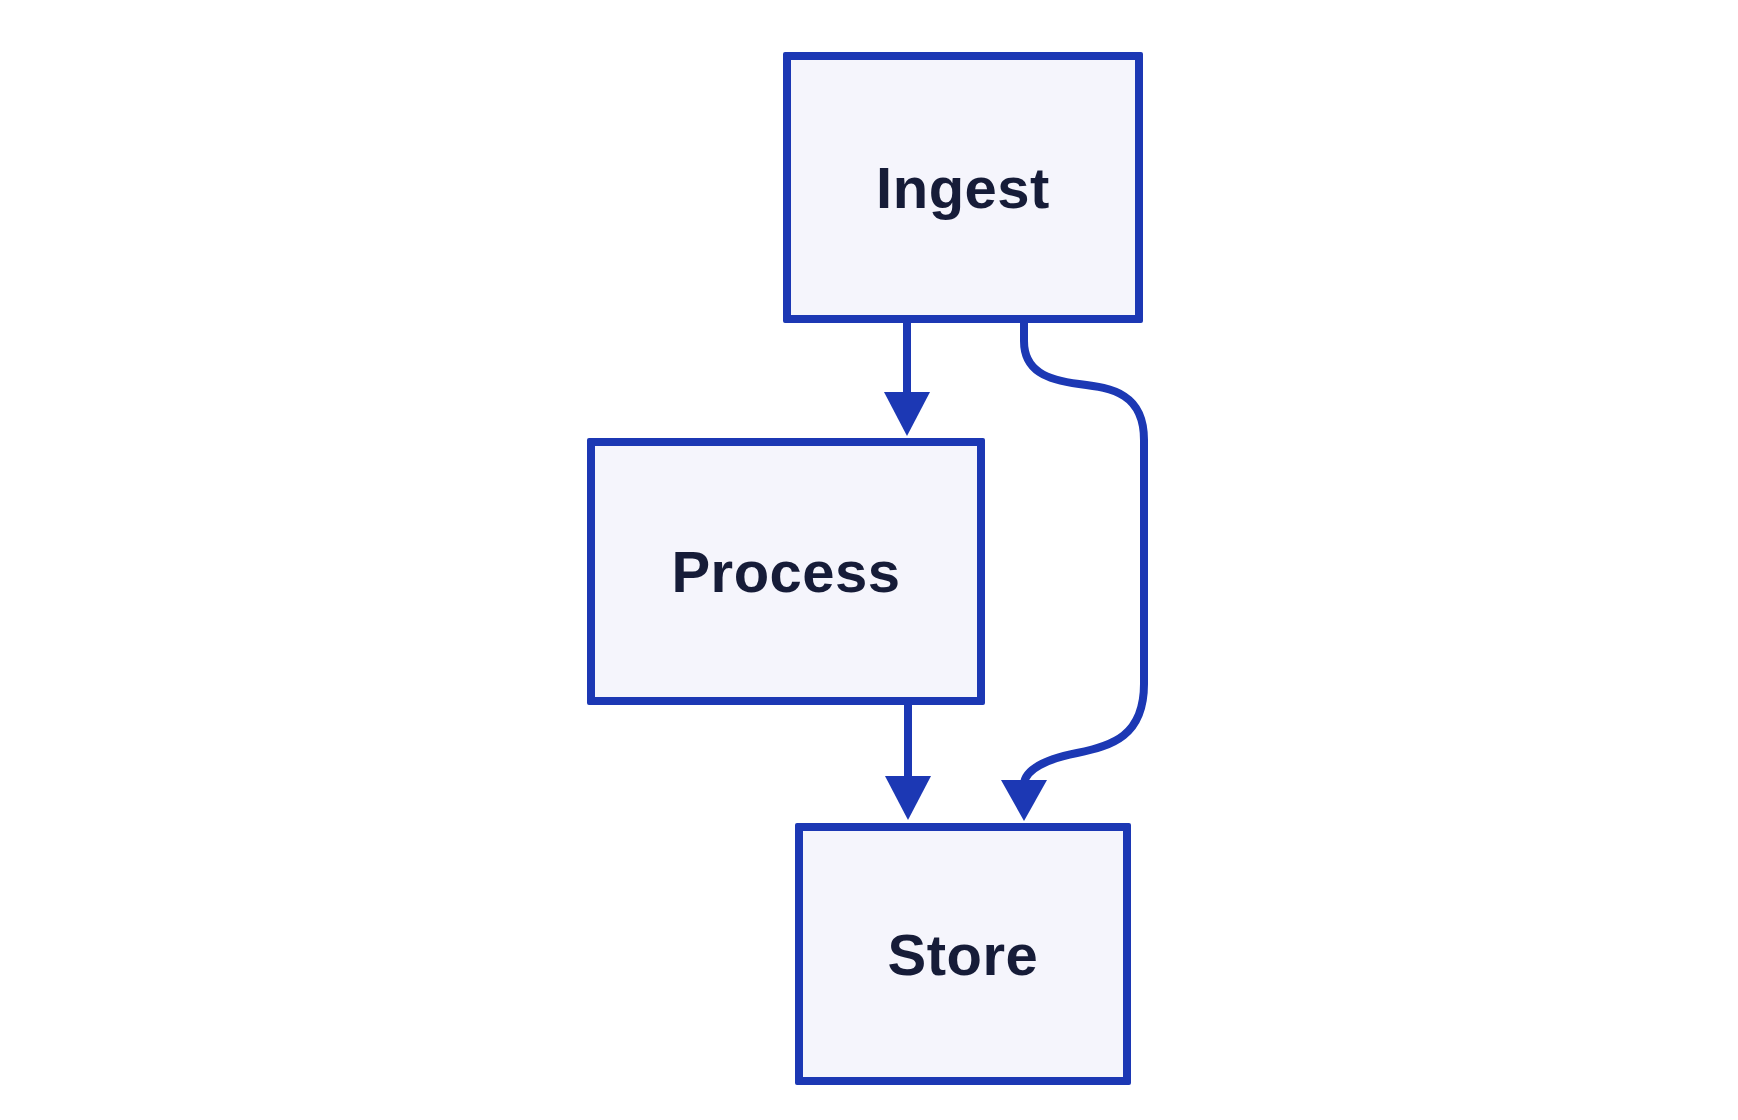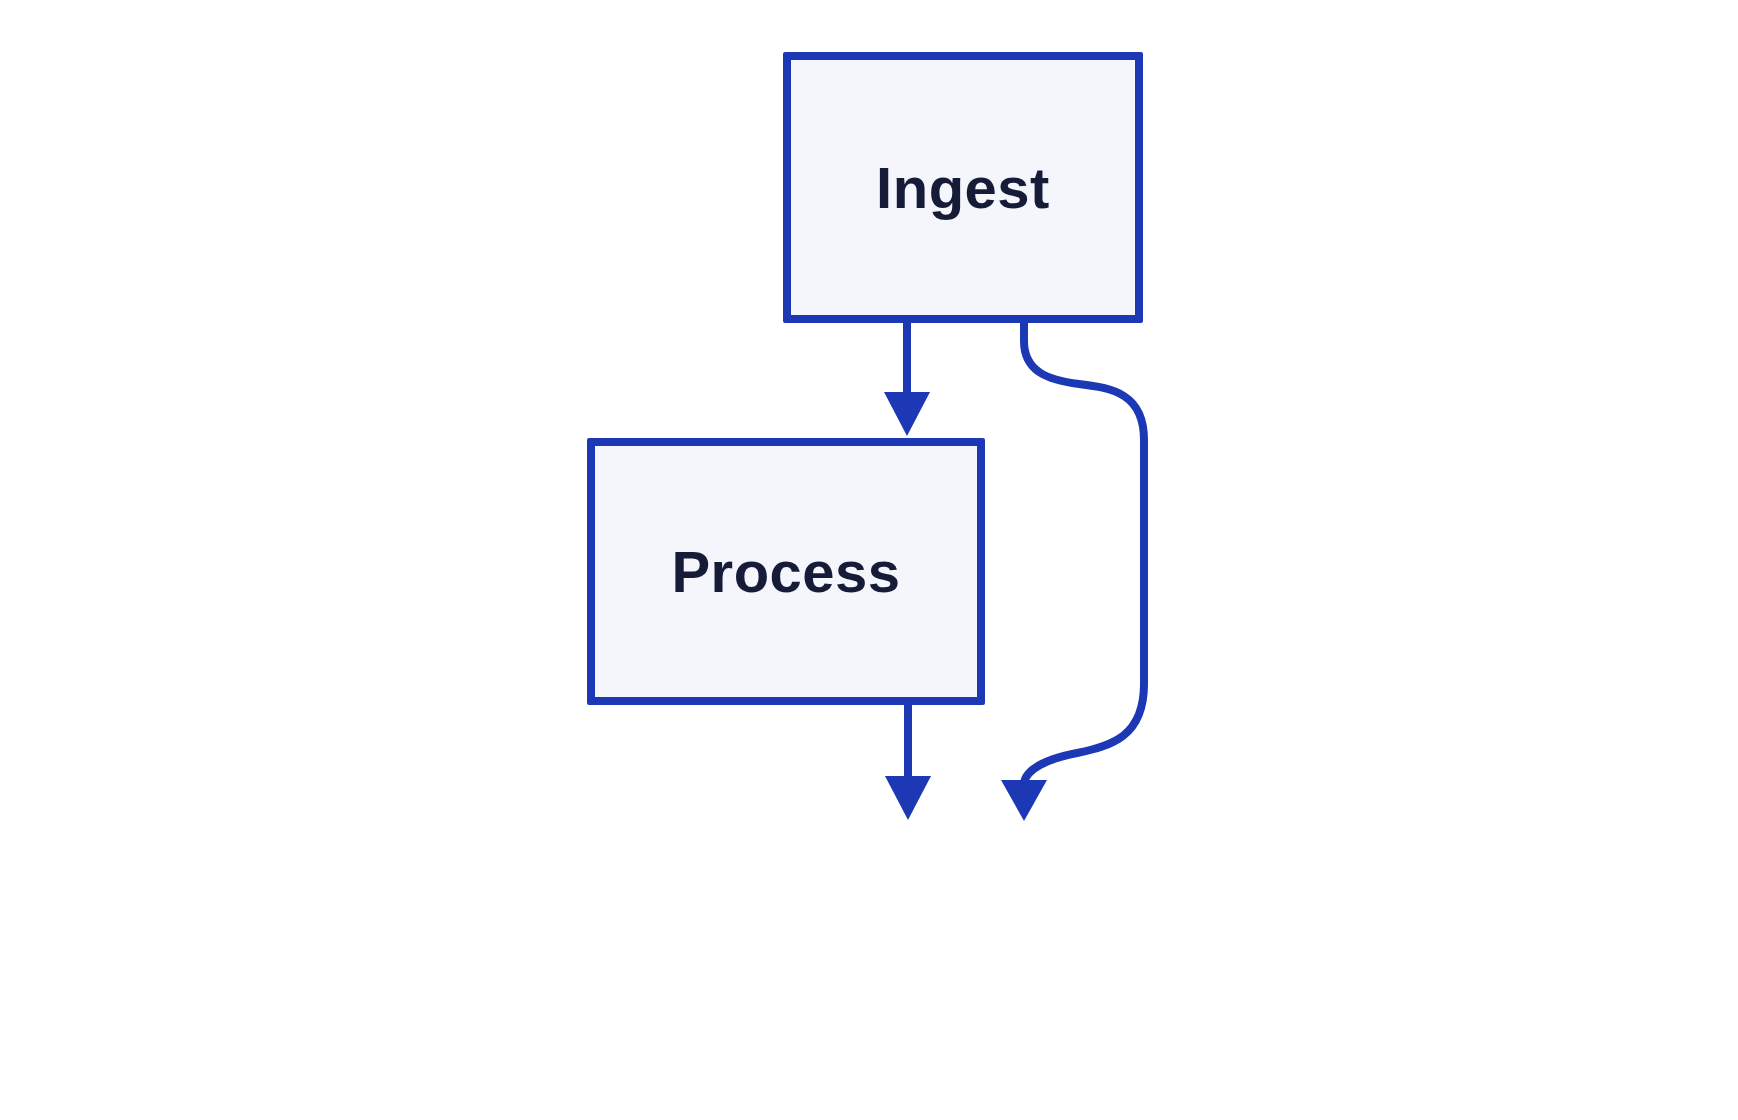--- a/index.html
+++ b/index.html
@@ -83,14 +83,17 @@
   </svg>
 
   <div class="node node-ingest">
     <span class="node-label">Ingest</span>
   </div>
 
   <div class="node node-process">
     <span class="node-label">Process</span>
   </div>
 
+  <div class="node node-store">
+    <span class="node-label">Store</span>
+  </div>
 
 </div>
 
 </body></html>

